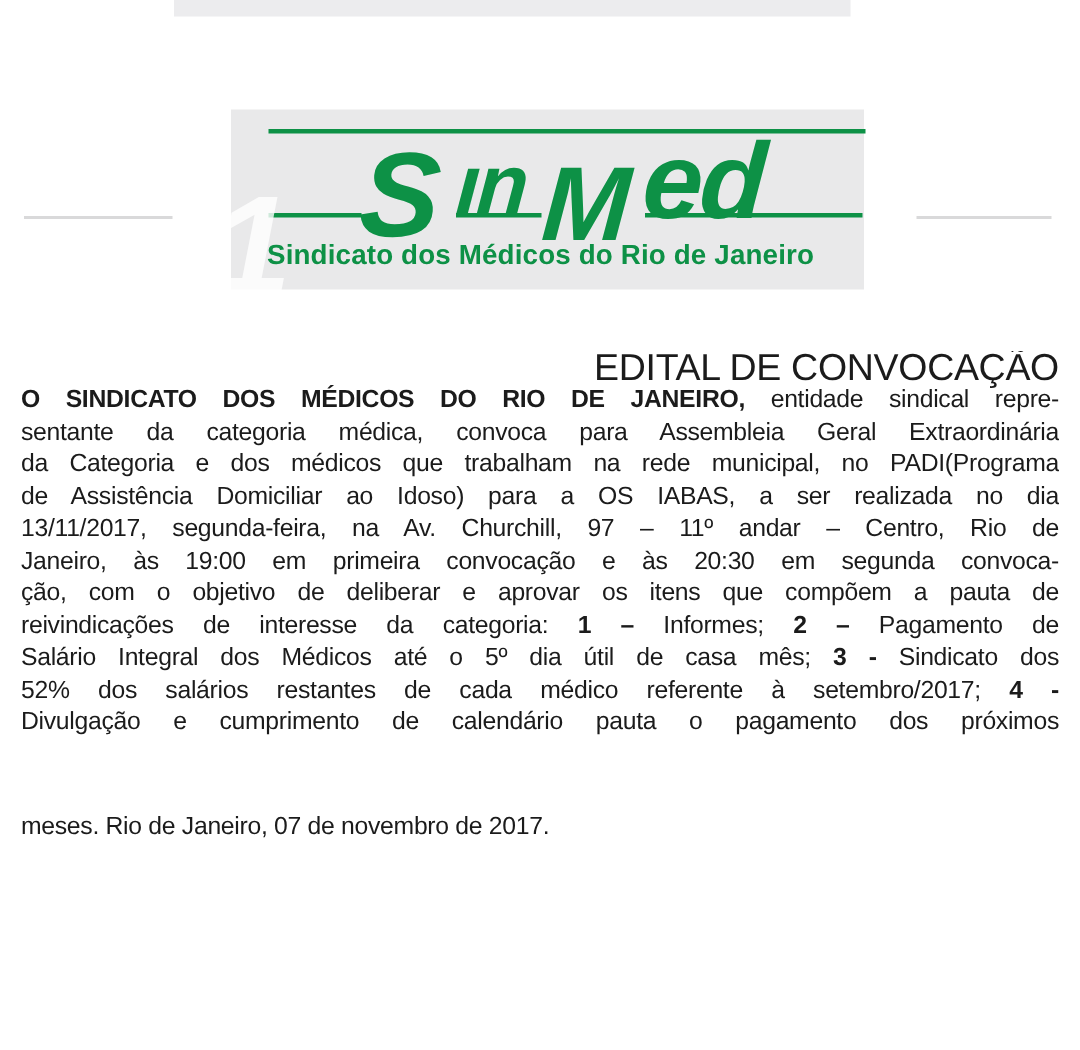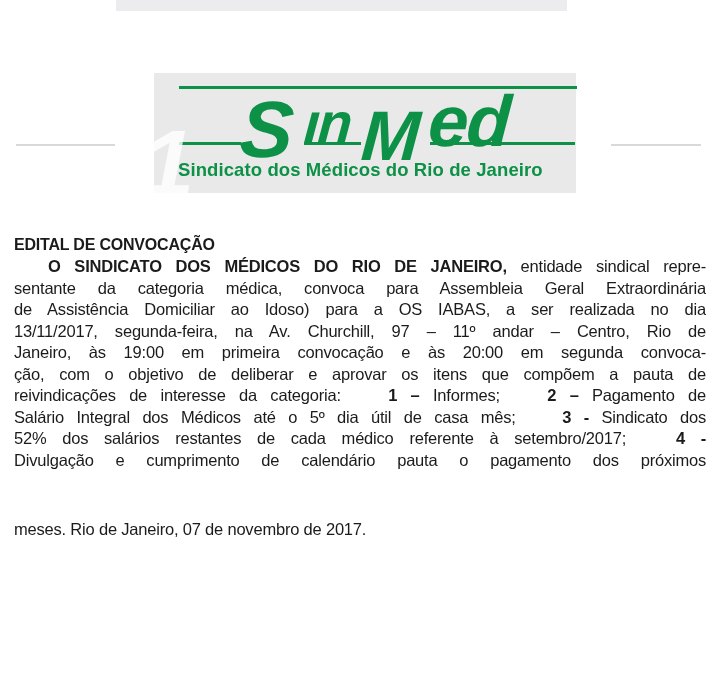--- a/index.html
+++ b/index.html
@@ -30,24 +30,24 @@
   .wm-s {left:86px; top:17px; font-size:80px;}
   .wm-in{left:150px;top:22px; font-size:56px;}
   .wm-m {left:208px;top:28px; font-size:70px;}
   .wm-ed{left:274px;top:12px; font-size:72px;}
   #logo-subtitle{position:absolute;left:24px;top:86px;z-index:3;white-space:nowrap;
     font-weight:bold;font-size:18.5px;letter-spacing:.1px;color:var(--green,#0d9146);}
 
   
   #notice{position:absolute;left:14px;top:234px;width:692px;color:var(--text,#1b1b1b);
     font-size:16.5px;line-height:21.5px;letter-spacing:-.2px;overflow:hidden;}
-  #notice-title{font-weight:bold;font-size:16px;line-height:22px;text-align:left;letter-spacing:-.2px;}
+  #notice-title{font-weight:normal;font-size:25px;line-height:22px;text-align:right;letter-spacing:-.2px;}
   .nline{text-align:justify;text-align-last:justify;}
   .nline.natural{text-align-last:left;margin-top:48px;}
-  .b{font-weight:bold;margin-left:34px;}
+  .b{font-weight:bold;}
   #notice-signature{font-weight:bold;font-size:17px;line-height:22px;text-align:center;letter-spacing:-.1px;}
 </style>
 </head>
 <body>
 
 <div id="top-bar"></div>
 <div id="rule-left" class="rule"></div>
 <div id="rule-right" class="rule"></div>
 
 <div id="logo-box">
@@ -63,23 +63,24 @@
     <span class="wm-ed">ed</span>
   </div>
   <div id="logo-subtitle">Sindicato dos Médicos do Rio de Janeiro</div>
 </div>
 
 <div id="notice">
   <div id="notice-title">EDITAL DE CONVOCAÇÃO</div>
   <div id="notice-paragraph">
       <div class="nline"><span class="b">O SINDICATO DOS MÉDICOS DO RIO DE JANEIRO,</span><span> entidade sindical repre-</span></div>
       <div class="nline"><span>sentante da categoria médica, convoca para Assembleia Geral Extraordinária</span></div>
+      <div class="nline"><span>da Categoria e dos médicos que trabalham na rede municipal, no PADI(Programa</span></div>
       <div class="nline"><span>de Assistência Domiciliar ao Idoso) para a OS IABAS, a ser realizada no dia</span></div>
       <div class="nline"><span>13/11/2017, segunda-feira, na Av. Churchill, 97 – 11º andar – Centro, Rio de</span></div>
-      <div class="nline"><span>Janeiro, às 19:00 em primeira convocação e às 20:00 em segunda convoca-</span></div>
+      <div class="nline"><span>Janeiro, às 19:00 em primeira convocação e às 20:30 em segunda convoca-</span></div>
       <div class="nline"><span>ção, com o objetivo de deliberar e aprovar os itens que compõem a pauta de</span></div>
       <div class="nline"><span>reivindicações de interesse da categoria: </span><span class="b">1 –</span><span> Informes; </span><span class="b">2 –</span><span> Pagamento de</span></div>
       <div class="nline"><span>Salário Integral dos Médicos até o 5º dia útil de casa mês; </span><span class="b">3 -</span><span> Sindicato dos</span></div>
       <div class="nline"><span>52% dos salários restantes de cada médico referente à setembro/2017; </span><span class="b">4 -</span></div>
       <div class="nline"><span>Divulgação e cumprimento de calendário pauta o pagamento dos próximos</span></div>
       <div class="nline natural"><span>meses. Rio de Janeiro, 07 de novembro de 2017.</span></div>
     </div>
 </div>
 
 </body></html>

